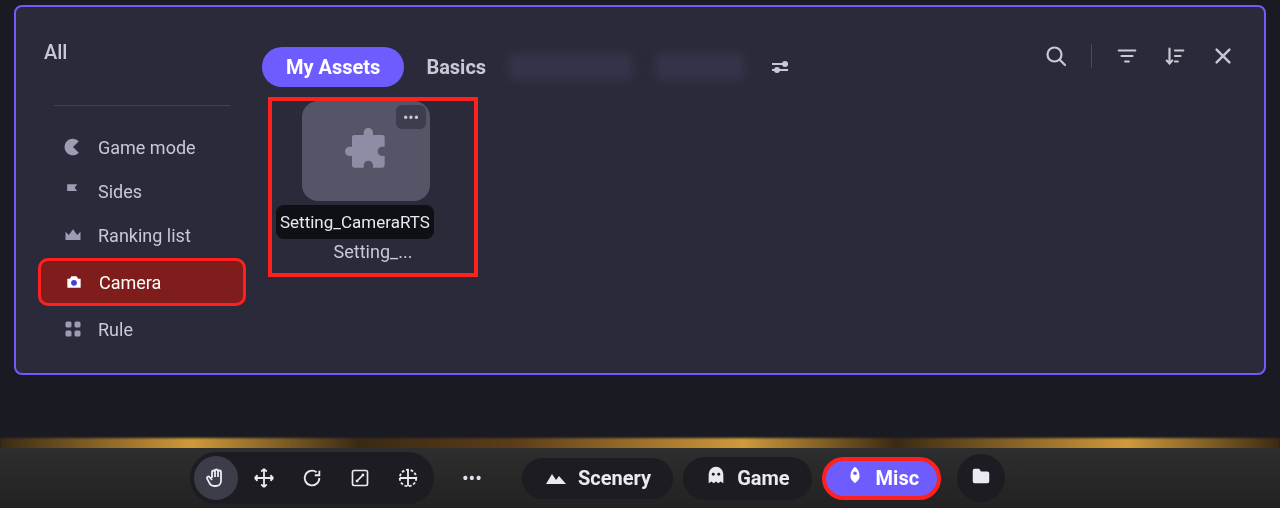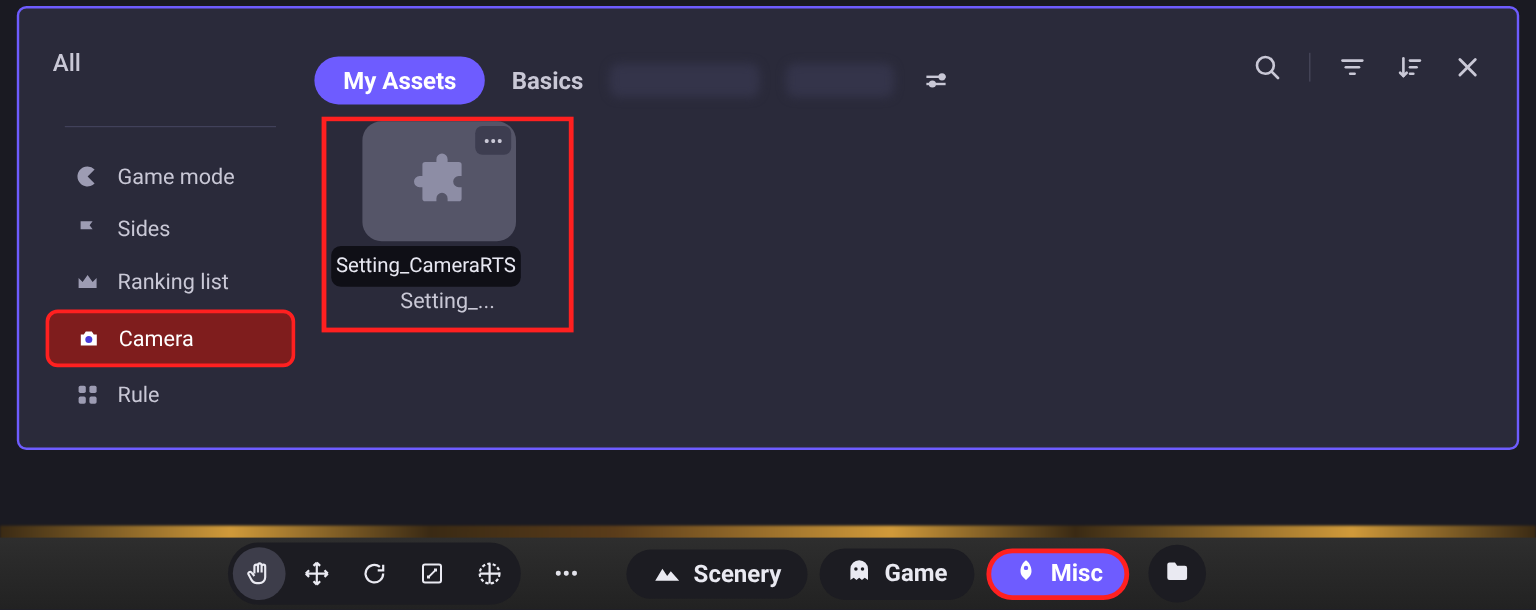--- a/index.html
+++ b/index.html
@@ -225,20 +225,21 @@
     background: #3d3d4a;
   }
   .tool-dots {
     width: 44px; height: 44px;
     display: flex; align-items:center; justify-content:center;
     color: #e2e2ea; font-size: 20px; cursor: pointer;
     margin: 0 6px;
   }
   .mode-pill {
     display: flex;
+    align-items: center;
     gap: 10px;
     background: #1c1c22;
     border-radius: 999px;
     padding: 8px 22px;
     color: #eaeaf2;
     font-size: 20px;
     font-weight: 700;
     cursor: pointer;
   }
   .mode-pill.active {

